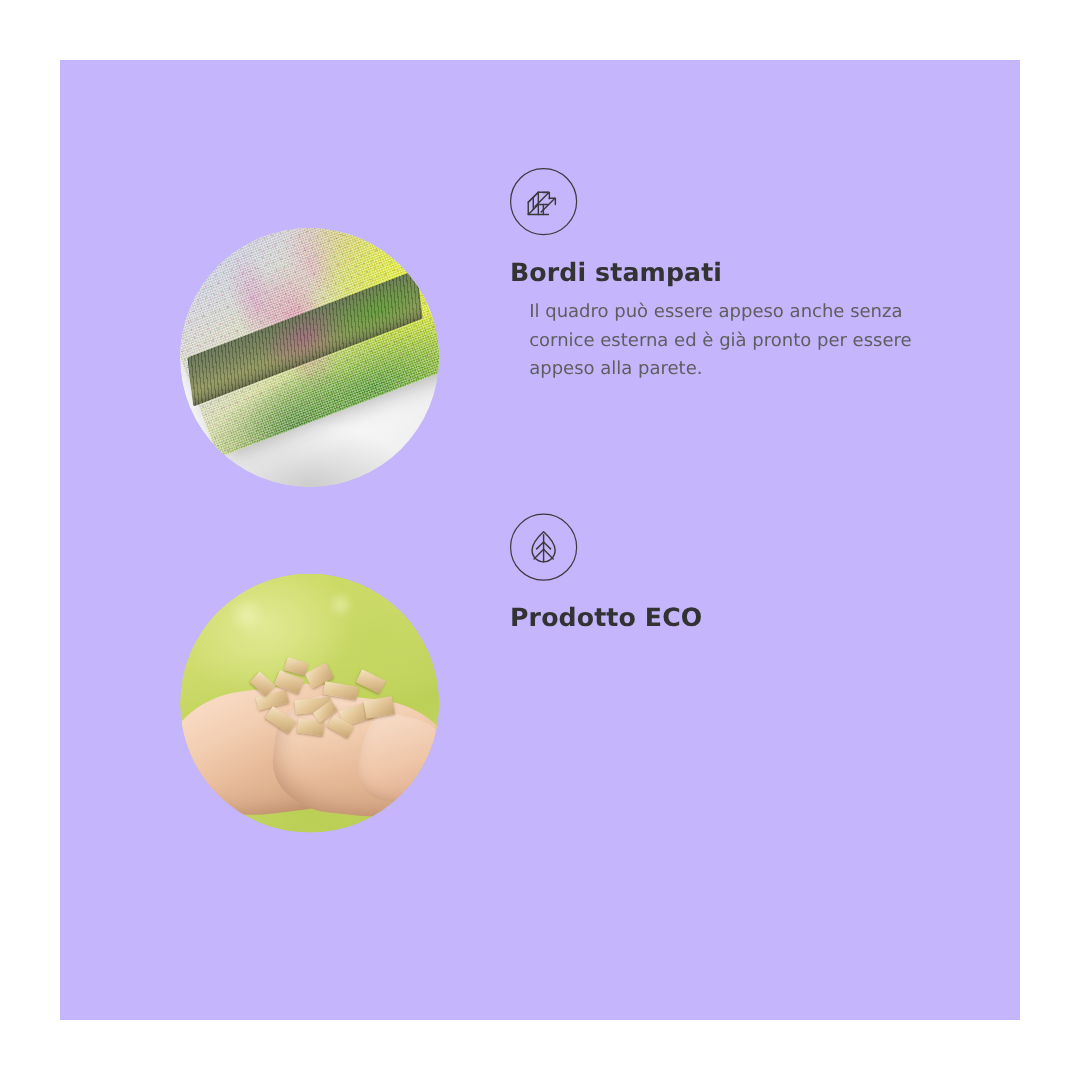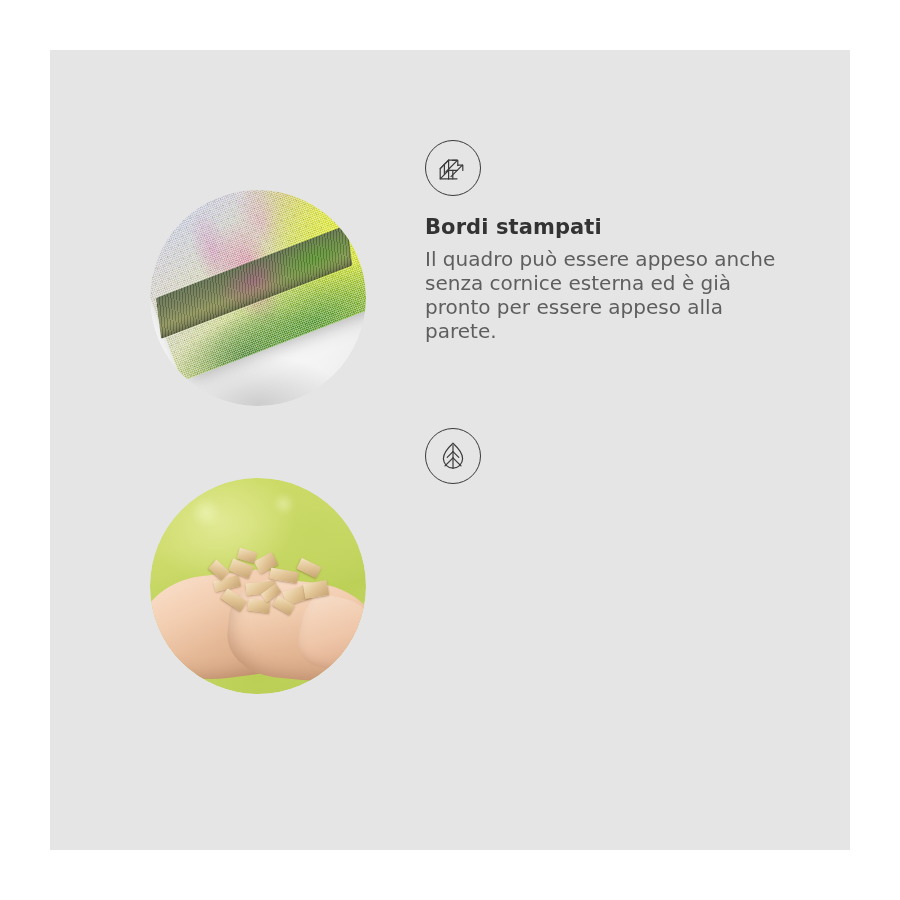--- a/index.html
+++ b/index.html
@@ -21,21 +21,21 @@
     background: #ffffff;
   }
 
   
   .panel {
     position: absolute;
     left: 50px;
     top: 50px;
     width: 800px;
     height: 800px;
-    background: #e5e5e5;
+    background: #c4b5fd;
   }
 
   
   .feature {
     position: absolute;
     left: 0;
     top: 0;
     width: 800px;
   }
   .feature-1 { top: 90px; }
@@ -251,22 +251,22 @@
   .feature-title {
     margin: 18px 0 0 0;
     font-size: 21px;
     font-weight: bold;
     color: #333333;
     letter-spacing: 0.1px;
     line-height: 26px;
   }
 
   .feature-desc {
-    margin: 7px 0 0 0;
-    font-size: 20px;
+    margin: 7px 0 0 16px;
+    font-size: 15px;
     color: #5e5e5e;
     line-height: 24px;
     max-width: 362px;
   }
 </style>
 </head>
 <body>
 
 <div class="page">
   <div class="panel">
@@ -349,17 +349,18 @@
 
               <path d="M17 6.6 L17 29.2"></path>
 
               <path d="M17 12.6 L11.2 18.4"></path>
               <path d="M17 12.6 L22.8 18.4"></path>
               <path d="M17 18.8 L9.0 26.8"></path>
               <path d="M17 18.8 L25.0 26.8"></path>
             </g>
           </svg>
         </div>
+        <h2 class="feature-title">Prodotto ECO</h2>
       </div>
     </div>
 
   </div>
 </div>
 
 </body></html>

